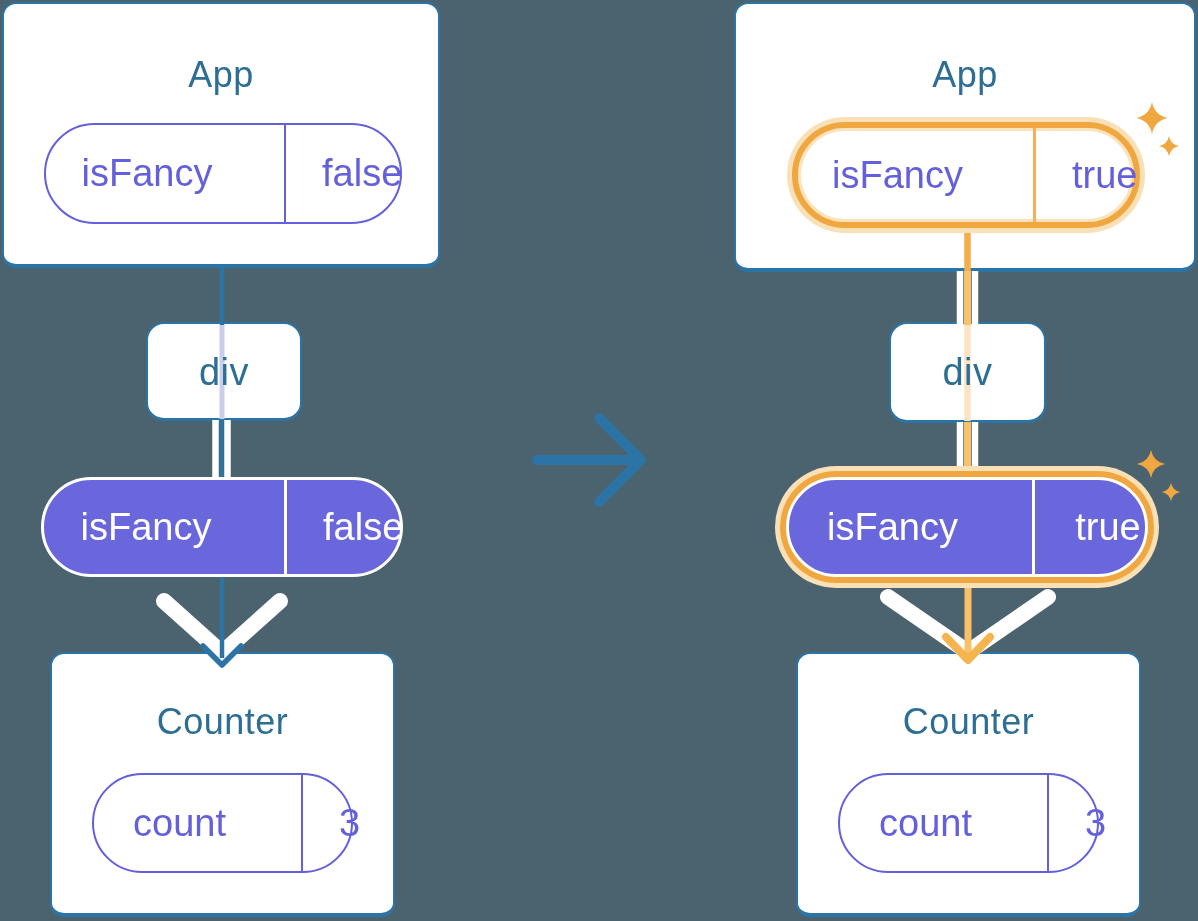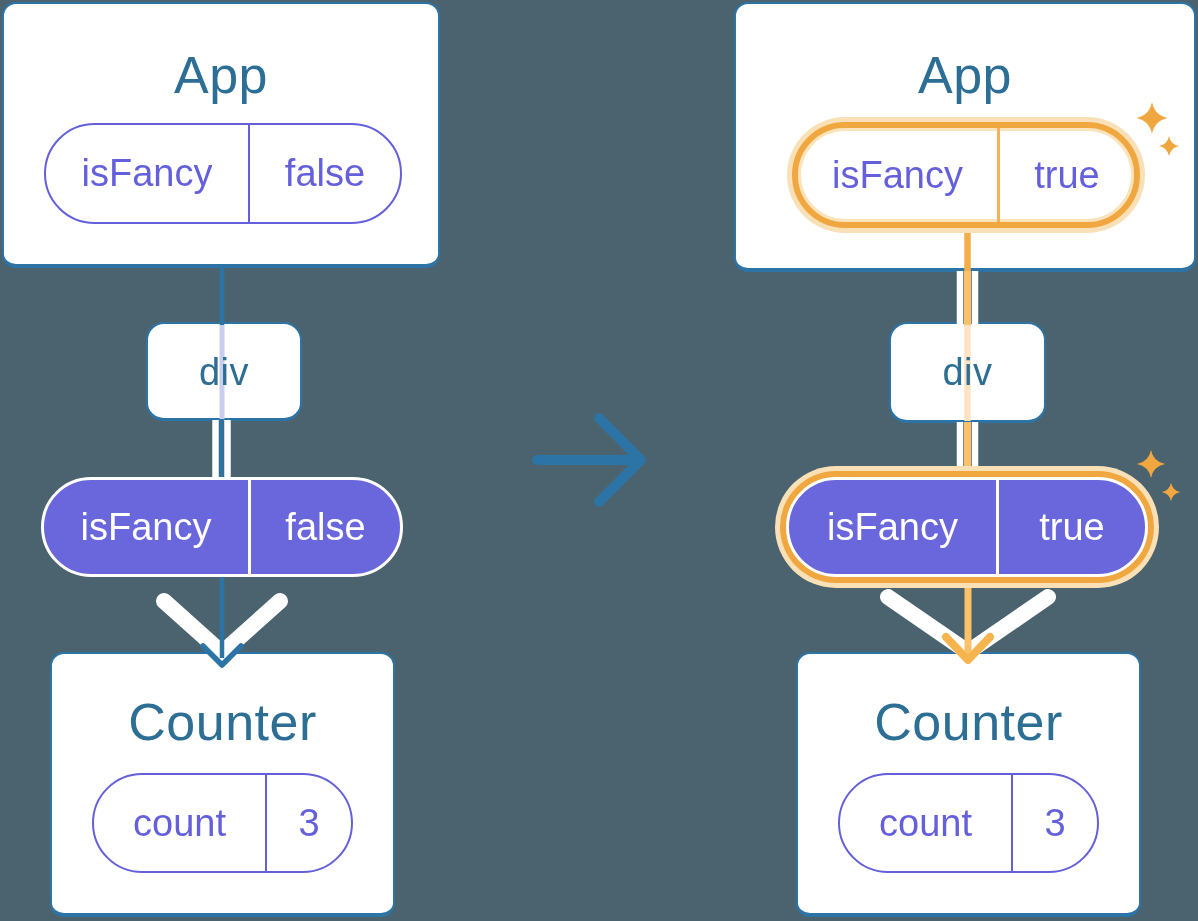--- a/index.html
+++ b/index.html
@@ -17,32 +17,33 @@
   #card-div-before{left:146px;top:322px;width:156px;height:99px;border-radius:18px;border-bottom-width:3px;}
   #card-counter-before{left:50px;top:652px;width:345px;height:265px;}
   #card-app-after{left:734px;top:2px;width:462px;height:270px;}
   #card-div-after{left:889px;top:322px;width:157px;height:101px;border-radius:18px;border-bottom-width:3px;}
   #card-counter-after{left:796px;top:652px;width:345px;height:265px;}
   
   #overlay{position:absolute;left:0;top:0;width:1198px;height:921px;}
   
   .label{
     position:absolute;display:flex;align-items:center;justify-content:center;
-    color:#2D6E94;font-size:52px;font-weight:500;letter-spacing:0.5px;
+    color:#2D6E94;font-size:36px;font-weight:500;letter-spacing:0.5px;
   }
   #title-app-before{left:2px;top:50px;width:438px;height:50px;}
   #title-div-before{left:146px;top:346px;width:156px;height:52px;font-size:38px;}
   #title-counter-before{left:50px;top:699px;width:345px;height:46px;}
   #title-app-after{left:734px;top:50px;width:462px;height:50px;}
   #title-div-after{left:889px;top:346px;width:157px;height:52px;font-size:38px;}
   #title-counter-after{left:796px;top:699px;width:345px;height:46px;}
   
   .pill{
     position:absolute;display:flex;align-items:stretch;box-sizing:border-box;
     font-size:38px;
+    gap:36px;
   }
   .pill .cell{display:flex;align-items:center;justify-content:center;}
   .pill .cell.fixed{flex:0 0 auto;}
   .pill .cell.rest{flex:1 1 auto;}
   .pill .divider{flex:0 0 auto;}
   .pill-outline{
     background:#FFFFFF;border:2px solid #6460DB;border-radius:52px;color:#6460DB;
   }
   .pill-outline .divider{width:2px;background:#6460DB;}
   .pill-solid{

